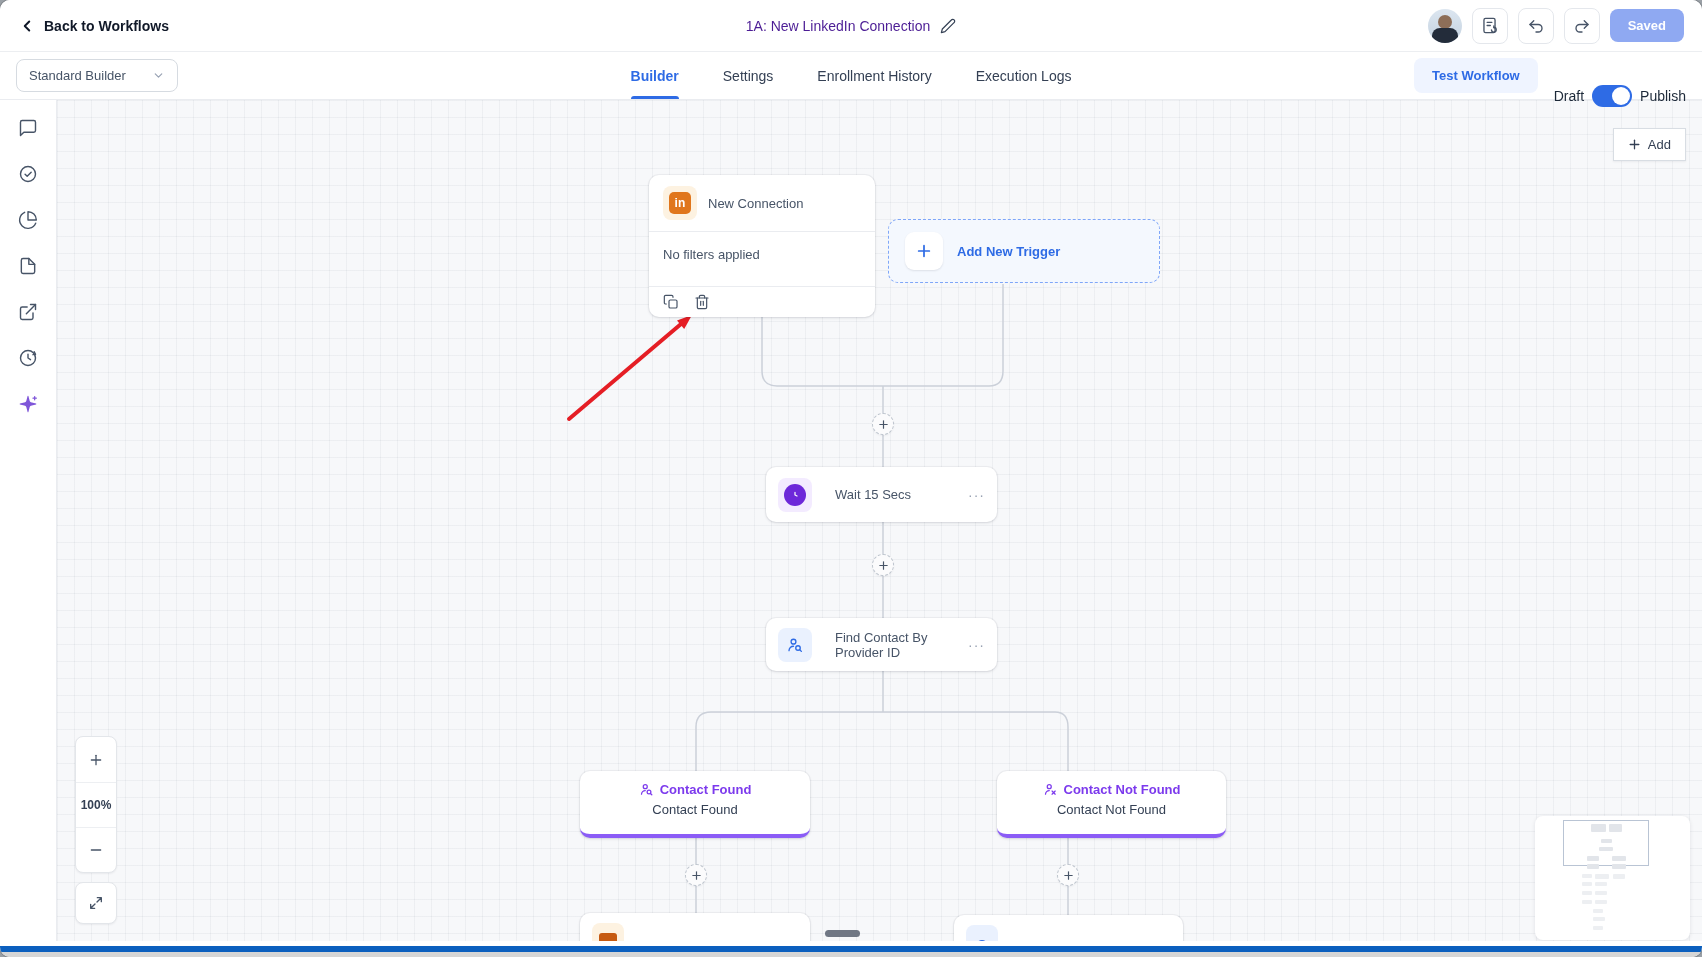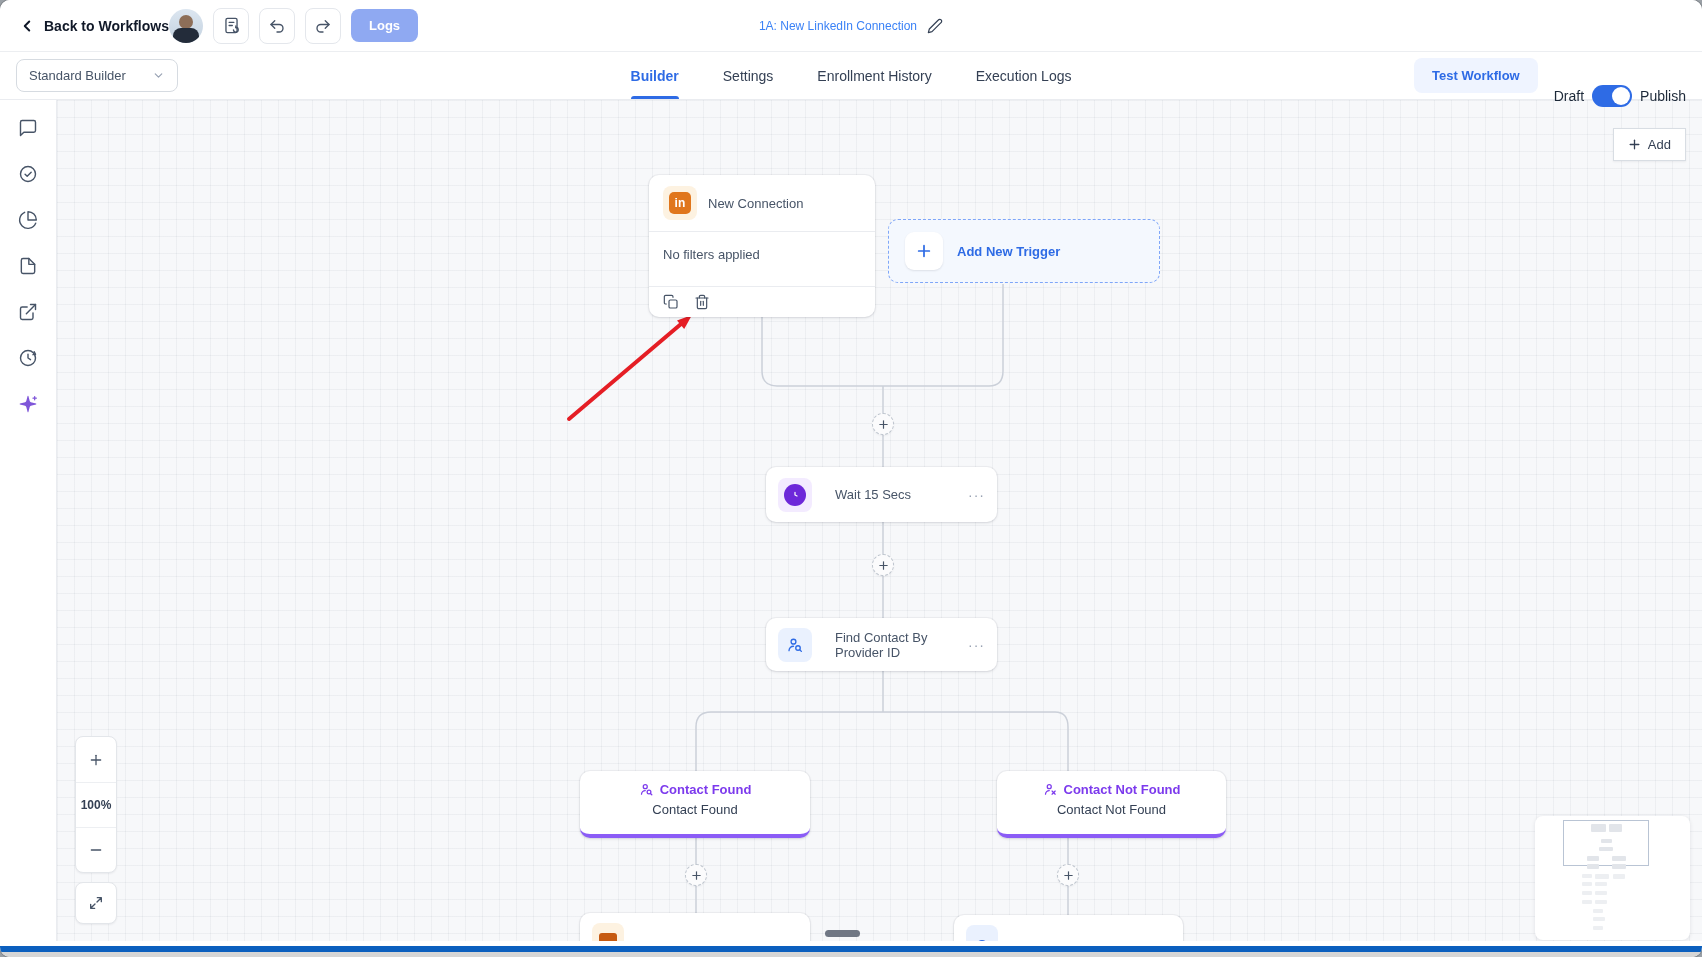--- a/index.html
+++ b/index.html
@@ -2,26 +2,26 @@
 <html><head>
 <meta charset="utf-8">
 <style>
   * { margin:0; padding:0; box-sizing:border-box; }
   html,body { width:1702px; height:957px; }
   body { background:#9aa0a6; font-family:"Liberation Sans", sans-serif; color:#344054; }
   .window { width:1702px; height:957px; background:#fff; border-radius:10px; overflow:hidden;
             display:flex; flex-direction:column; box-shadow:0 0 0 1px rgba(0,0,0,.15); }
 
   
-  .topbar { height:52px; background:#fff; display:flex; align-items:center; justify-content:flex-start;
+  .topbar { height:52px; background:#fff; display:flex; align-items:center; justify-content:space-between;
             padding:0 18px; border-bottom:1px solid #ECEEF1; flex:0 0 auto; }
   .topbar-left { display:flex; align-items:center; gap:8px; cursor:pointer; }
   .back-label { font-size:14px; font-weight:700; color:#101828; }
   .topbar-center { position:absolute; left:0; right:0; display:flex; justify-content:center; align-items:center; gap:10px; pointer-events:none; }
-  .wf-title { font-size:12px; color:#3b82f6; }
+  .wf-title { font-size:14px; color:#4c1d95; }
   .topbar-right { display:flex; align-items:center; gap:10px; z-index:2; }
   .avatar { width:34px; height:34px; border-radius:50%; background:linear-gradient(180deg,#dce6f0 0%,#c4d2e0 100%); position:relative; overflow:hidden; cursor:pointer; }
   .avatar .head { position:absolute; left:10px; top:6px; width:14px; height:14px; border-radius:50%; background:#8d6e58; }
   .avatar .body { position:absolute; left:4px; top:19px; width:26px; height:16px; border-radius:8px 8px 0 0; background:#232c3a; }
   .icon-btn { width:36px; height:36px; background:#fff; border:1px solid #E4E7EC; border-radius:8px;
               display:flex; align-items:center; justify-content:center; color:#475467; cursor:pointer; }
   .saved-btn { background:#8FA9F2; color:#fff; font-size:13px; font-weight:600; border:none; border-radius:8px;
                padding:9px 18px; cursor:pointer; }
 
   
@@ -185,21 +185,21 @@
         </span>
       </div>
       <div class="icon-btn">
         <span>
           <svg class="ic" width="18" height="18" viewBox="0 0 24 24" fill="none" stroke="currentColor" stroke-width="1.8" stroke-linecap="round" stroke-linejoin="round">
               <polyline points="15 5 20 10 15 15"></polyline>
               <path d="M20 10H9a5 5 0 0 0 0 10h3"></path>
             </svg>
         </span>
       </div>
-      <button class="saved-btn">Logs</button>
+      <button class="saved-btn">Saved</button>
     </div>
   </header>
 
   <div class="subbar">
     <div class="builder-select">
       <span>Standard Builder</span>
       <span>
         <svg class="ic" width="13" height="13" viewBox="0 0 24 24" fill="none" stroke="#98A2B3" stroke-width="2.2" stroke-linecap="round" stroke-linejoin="round">
             <polyline points="6 9 12 15 18 9"></polyline>
           </svg>

